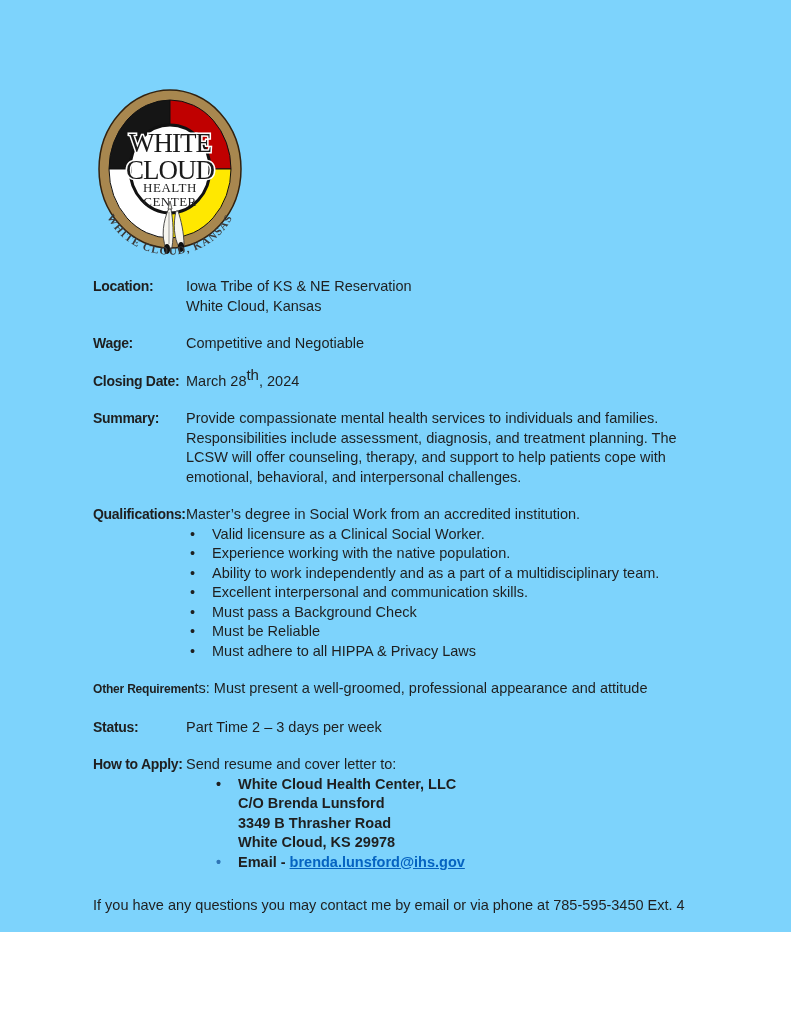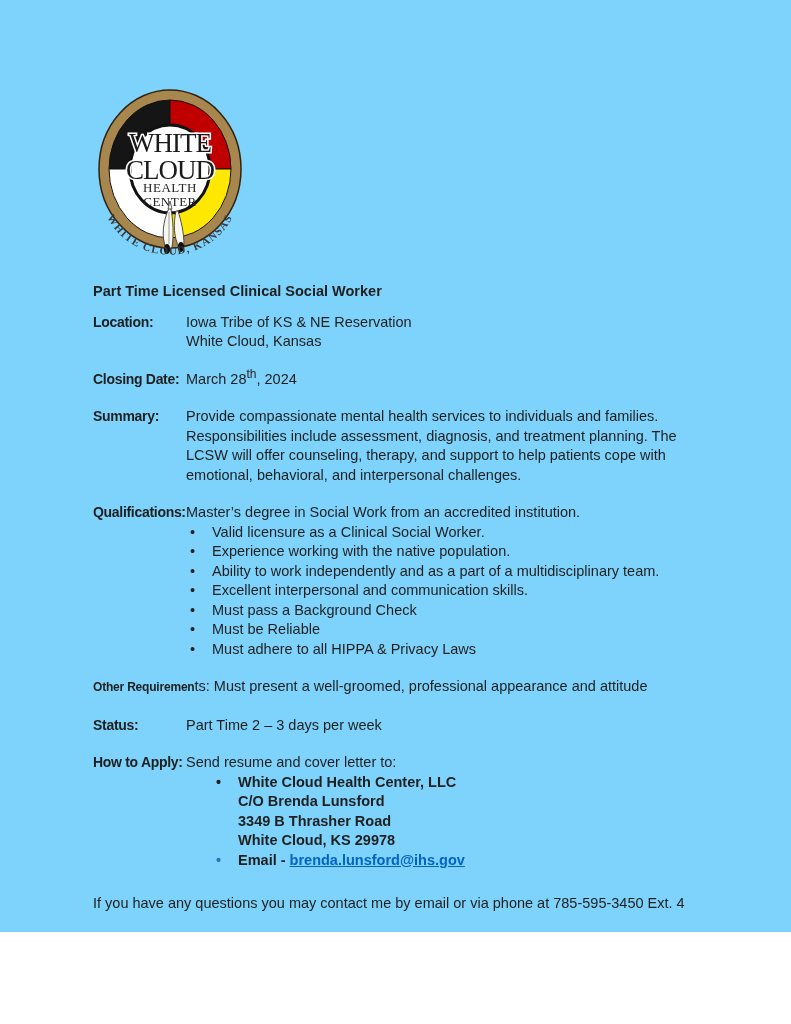--- a/index.html
+++ b/index.html
@@ -21,21 +21,21 @@
   
   .doc-title { margin-top:16px; font-weight:bold; }
   .row { display:flex; margin-top:18px; }
   .row-tight { margin-top:11px; }
   .label {
     width:93px; flex-shrink:0;
     font-weight:bold; font-size:14px; letter-spacing:-0.3px;
     white-space:nowrap;
   }
   .value { flex:1; }
-  sup.ord { font-size:12px; vertical-align:super; line-height:0; }
+  sup.ord { font-size:15px; vertical-align:super; line-height:0; }
 
   ul.qual-list { list-style:none; margin:0; padding:0; }
   ul.qual-list li { position:relative; padding-left:26px; }
   ul.qual-list li::before {
     content:"\2022"; position:absolute; left:4px; top:0; color:#1f1f1f;
   }
 
   .para { margin-top:18px; }
   .para b { font-size:12px; letter-spacing:-0.2px; }
 
@@ -83,30 +83,33 @@
 
         <defs>
           <path id="capArc" d="M 12 132 A 68 62 0 0 0 134 132" fill="none"></path>
         </defs>
         <text font-family="Liberation Serif, serif" font-size="11" font-weight="bold" letter-spacing="1.2" fill="#3a3a3a">
           <textPath href="#capArc" startOffset="50%" text-anchor="middle">WHITE CLOUD, KANSAS</textPath>
         </text>
       </svg>
     </div>
 
-    <div class="doc-title">Part Time Licensed Clinical Social Worker</div>
 
     <div class="row row-tight">
       <div class="label">Location:</div>
       <div class="value">
         <div>Iowa Tribe of KS &amp; NE Reservation</div>
         <div>White Cloud, Kansas</div>
       </div>
     </div>
 
+    <div class="row">
+      <div class="label">Wage:</div>
+      <div class="value">Competitive and Negotiable</div>
+    </div>
 
     <div class="row">
       <div class="label">Closing Date:</div>
       <div class="value"><span>March 28</span><sup class="ord">th</sup><span>, 2024</span></div>
     </div>
 
     <div class="row">
       <div class="label">Summary:</div>
       <div class="value">Provide compassionate mental health services to individuals and families. Responsibilities include assessment, diagnosis, and treatment planning. The LCSW will offer counseling, therapy, and support to help patients cope with emotional, behavioral, and interpersonal challenges.</div>
     </div>

